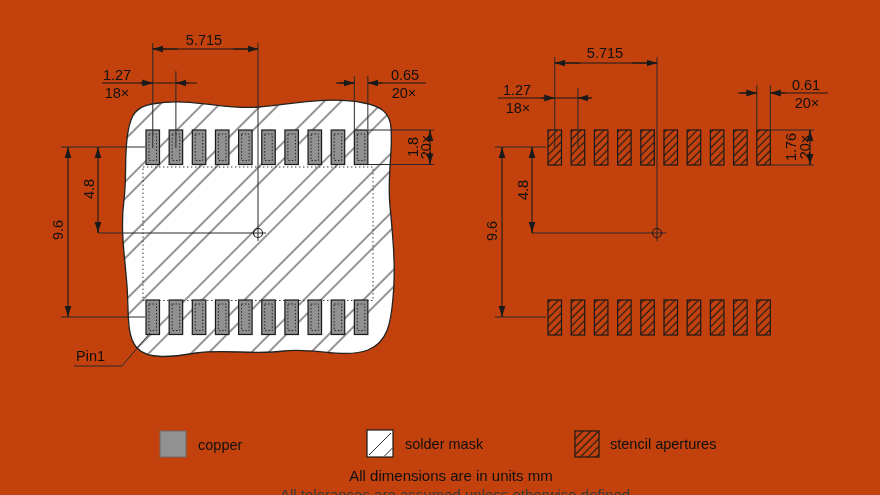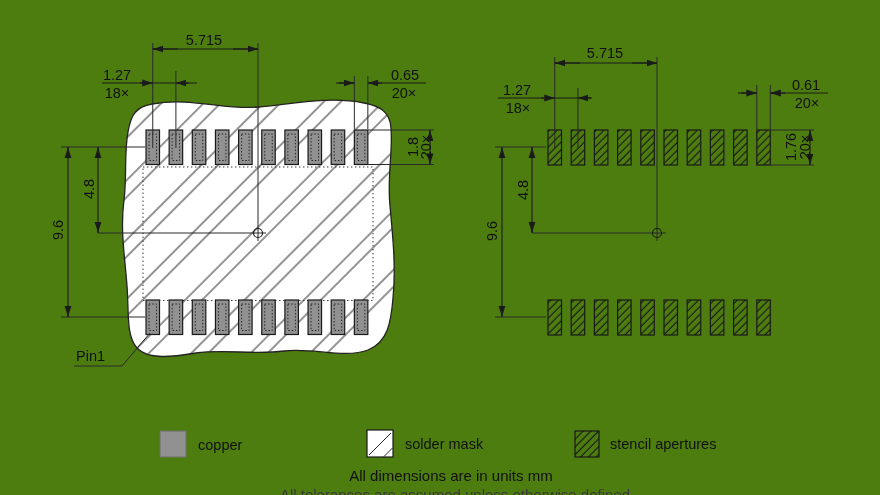--- a/index.html
+++ b/index.html
@@ -1,16 +1,16 @@
 <!DOCTYPE html>
 <html><head>
 <meta charset="utf-8">
 <style>
   html,body{margin:0;padding:0;background:#fff;}
-  .stage{position:relative;width:880px;height:495px;background:#4d7c0f;overflow:hidden;}
+  .stage{position:relative;width:880px;height:495px;background:#c2410c;overflow:hidden;}
   svg{display:block;}
   text{font-family:"Liberation Sans","DejaVu Sans",sans-serif;fill:#111;}
   .dim{font-size:14.5px;}
   .note{font-size:15px;}
   .note2{fill:#3a3a3a;}
   .ln{stroke:#1a1a1a;stroke-width:1.1;fill:none;}
   .thin{stroke:#2a2a2a;stroke-width:1;fill:none;}
   .arr{stroke:#1a1a1a;stroke-width:1.1;fill:none;}
   .blob{fill:#ffffff;stroke:none;}
   .blob-outline{fill:none;stroke:#222;stroke-width:1.3;}

